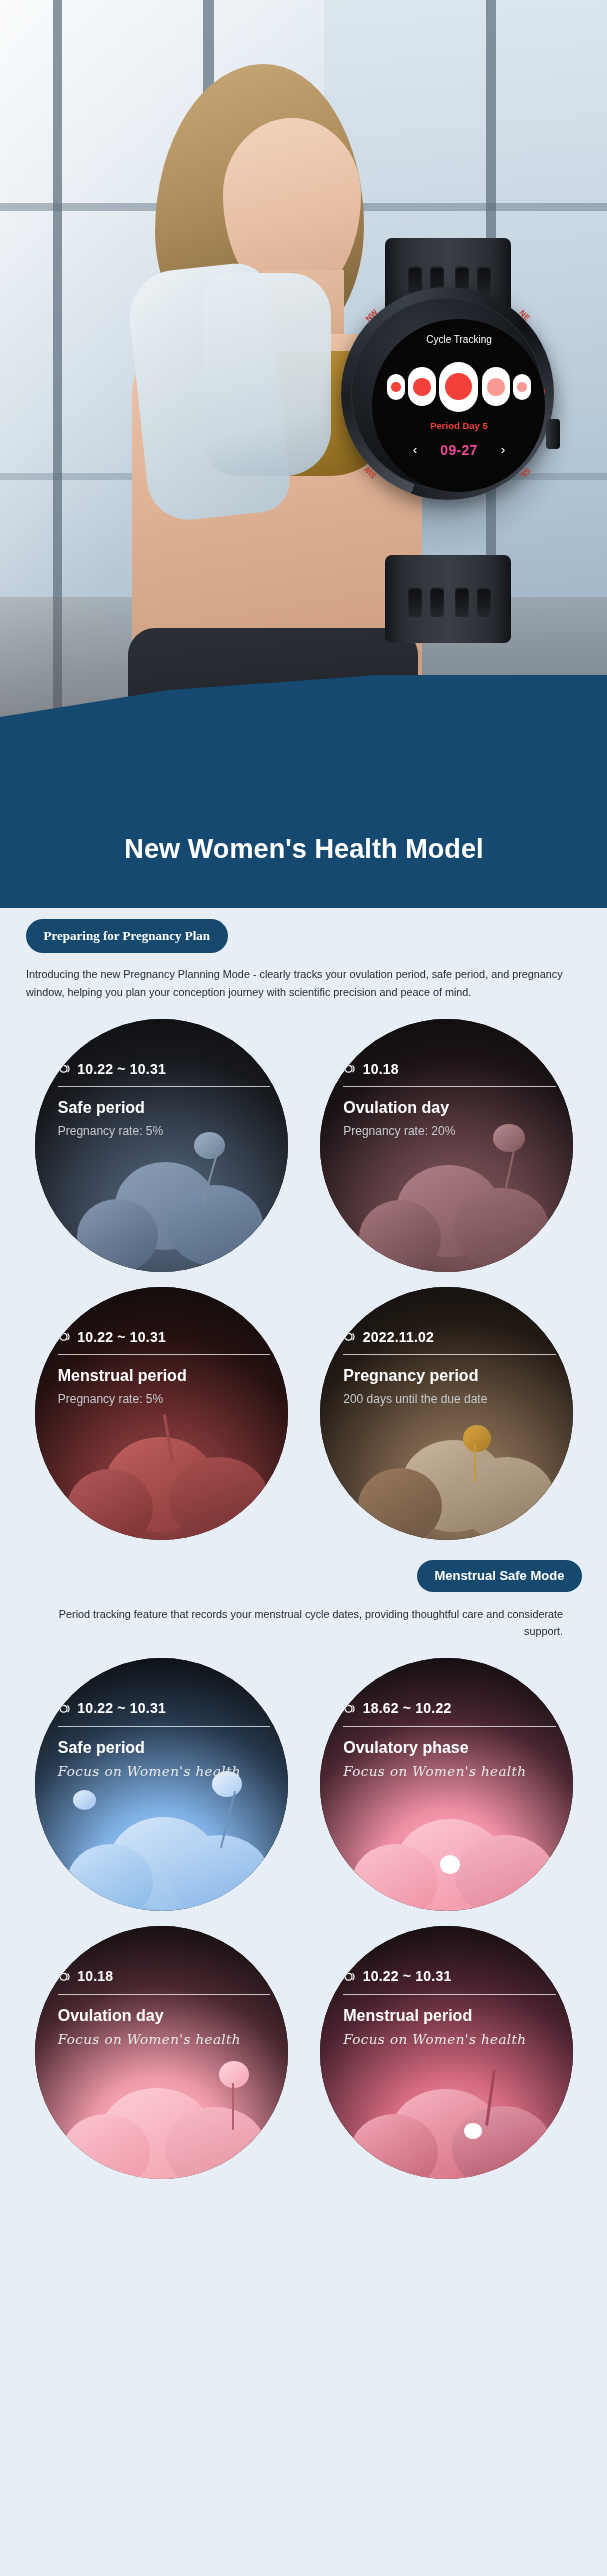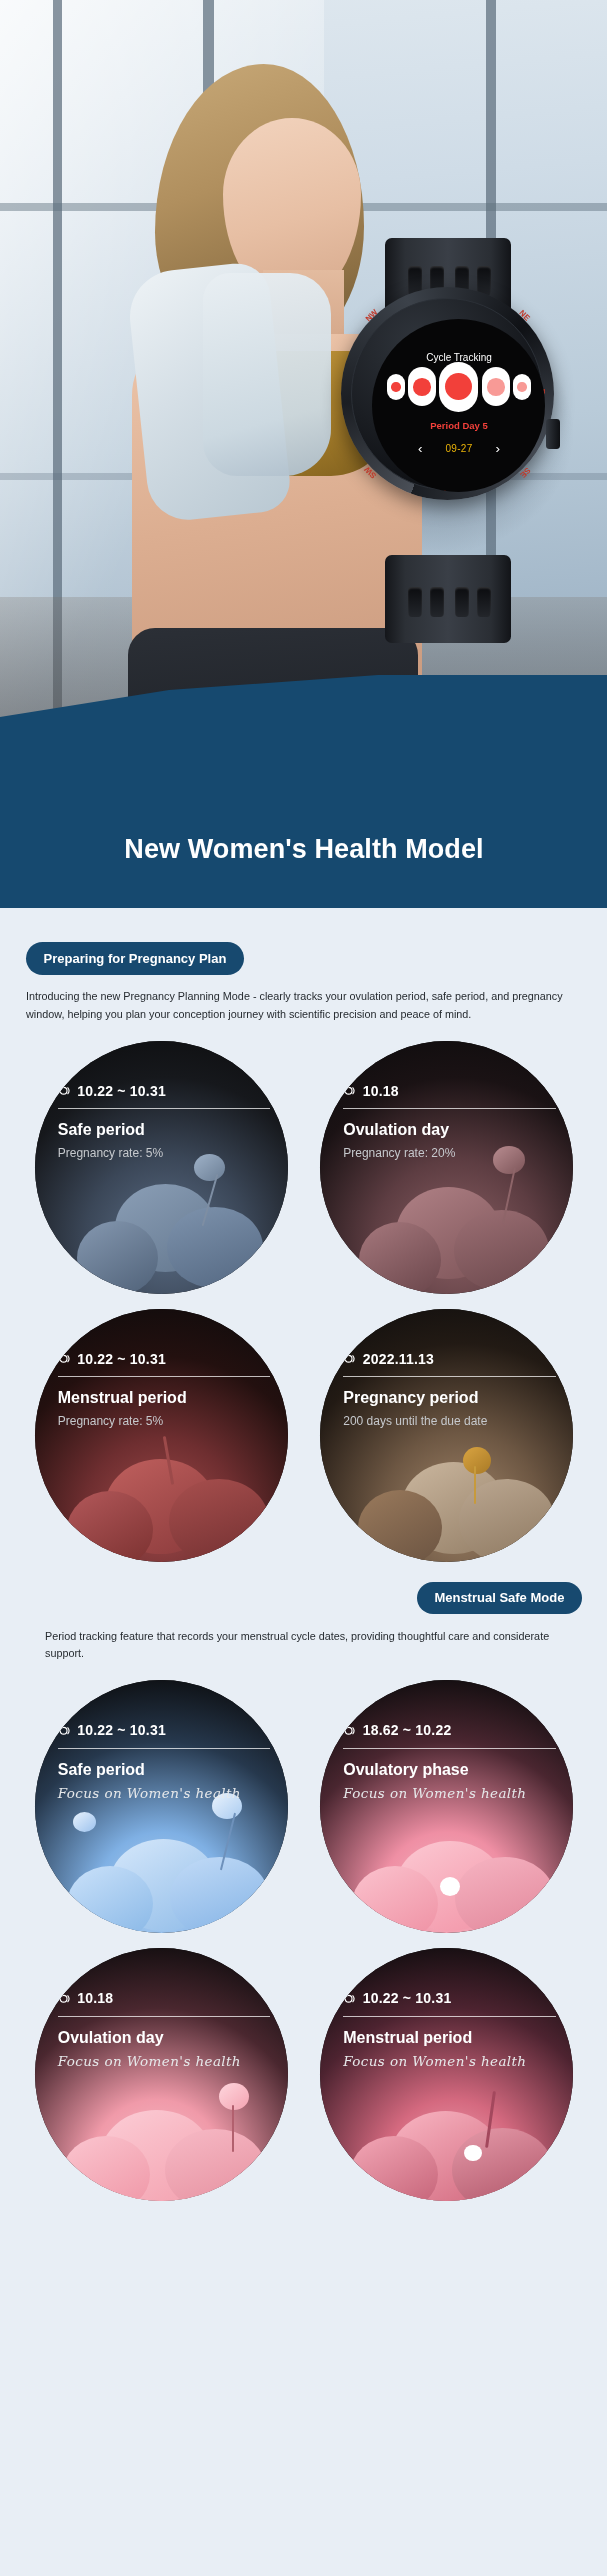--- a/index.html
+++ b/index.html
@@ -157,44 +157,44 @@
     background: linear-gradient(90deg,#32373e,#0d0f12);
   }
   .screw {
     position:absolute; width:20px; height:20px; border-radius:50%;
     background: radial-gradient(circle at 35% 32%,#4c525b,#16181c 70%);
     box-shadow: inset 0 0 0 1.4px #25292f;
   }
   .scr-tl { left:21.6px; top:65px; }  .scr-tr { right:21.6px; top:65px; }
   .scr-bl { left:21.6px; bottom:65px; } .scr-br { right:21.6px; bottom:65px; }
 
-  .dial-title { position:absolute; top:33px; width:100%; text-align:center; color:#fff; font-size:10px; }
+  .dial-title { position:absolute; top:15px; width:100%; text-align:center; color:#fff; font-size:10px; }
   .dots { position:absolute; top:43px; left:0; width:100%; height:50px;
           display:flex; align-items:center; justify-content:center; gap:3.4px; }
   .pill { background:#fff; border-radius:674px; display:flex; align-items:center; justify-content:center; }
   .pill i { display:block; border-radius:50%; }
   .dial-status { position:absolute; top:101px; width:100%; text-align:center;
                  color:#f2403a; font-size:9.5px; font-weight:bold; }
   .dial-nav { position:absolute; top:123px; left:0; width:100%;
               display:flex; align-items:center; justify-content:center; gap:23px; }
   .dial-nav .arw { color:#fff; font-size:13.5px; line-height:1; }
-  .dial-date { color:#eab308; font-size:10px; font-weight:normal; letter-spacing:0.3px; }
+  .dial-date { color:#ec4899; font-size:14px; font-weight:bold; letter-spacing:0.3px; }
 
   
   .section { background:#e8eef5; padding:0 26px; }
   .pill-tag {
     display:inline-block; background:#17496f; color:#fff;
     font-size:13px; font-weight:bold; padding:8.8px 17.6px; border-radius:17.6px;
   }
-  .tag-row-left  { text-align:left;  padding-top:34px; }
+  .tag-row-left  { text-align:left;  padding-top:11px;font-family:Liberation Serif, serif; }
   .tag-row-right { text-align:right; padding-top:20px; }
   .body-copy {
     color:#262b30; font-size:10.8px; line-height:1.62; padding-top:13.5px;
   }
-  .body-copy.center { text-align:left; padding-left:19px; padding-right:19px; }
+  .body-copy.center { text-align:right; padding-left:19px; padding-right:19px; }
 
   
   .grid { display:grid; grid-template-columns:1fr 1fr; gap:15px 15px; padding:17.6px 0 0; }
   .cardwrap { display:flex; justify-content:center; }
   .card {
     position:relative; width:253px; height:253px; border-radius:50%;
     overflow:hidden; background:#0a0a0b;
   }
   .card-art { position:absolute; inset:0; }
   .card-txt { position:absolute; left:23px; right:17.6px; top:42px; }
@@ -391,21 +391,21 @@
             <span class="fl" style="left:38px;top:181px;width:84px;height:76px;background:linear-gradient(150deg,#9a7a5c,#6a5341);"></span>
             <span class="fl" style="left:143px;top:138px;width:28px;height:27px;background:linear-gradient(140deg,#d9a441,#a97a26);"></span>
             <span class="stem" style="left:154px;top:157px;width:2px;height:38px;background:#c79a3c;"></span>
           </div>
           <div class="card-txt">
             <div class="card-date">
               <svg class="ring-icon" viewBox="0 0 24 24">
                 <circle cx="10" cy="12" r="6" fill="none" stroke="#fff" stroke-width="2"></circle>
                 <path d="M17 6a9 9 0 0 1 0 12" fill="none" stroke="#fff" stroke-width="2"></path>
               </svg>
-              <span>2022.11.13</span>
+              <span>2022.11.02</span>
             </div>
             <div class="hr"></div>
             <div class="card-title">Pregnancy period</div>
             <div class="card-sub">200 days until the due date</div>
           </div>
         </div>
       </div>
 
     </div>
   </section>

